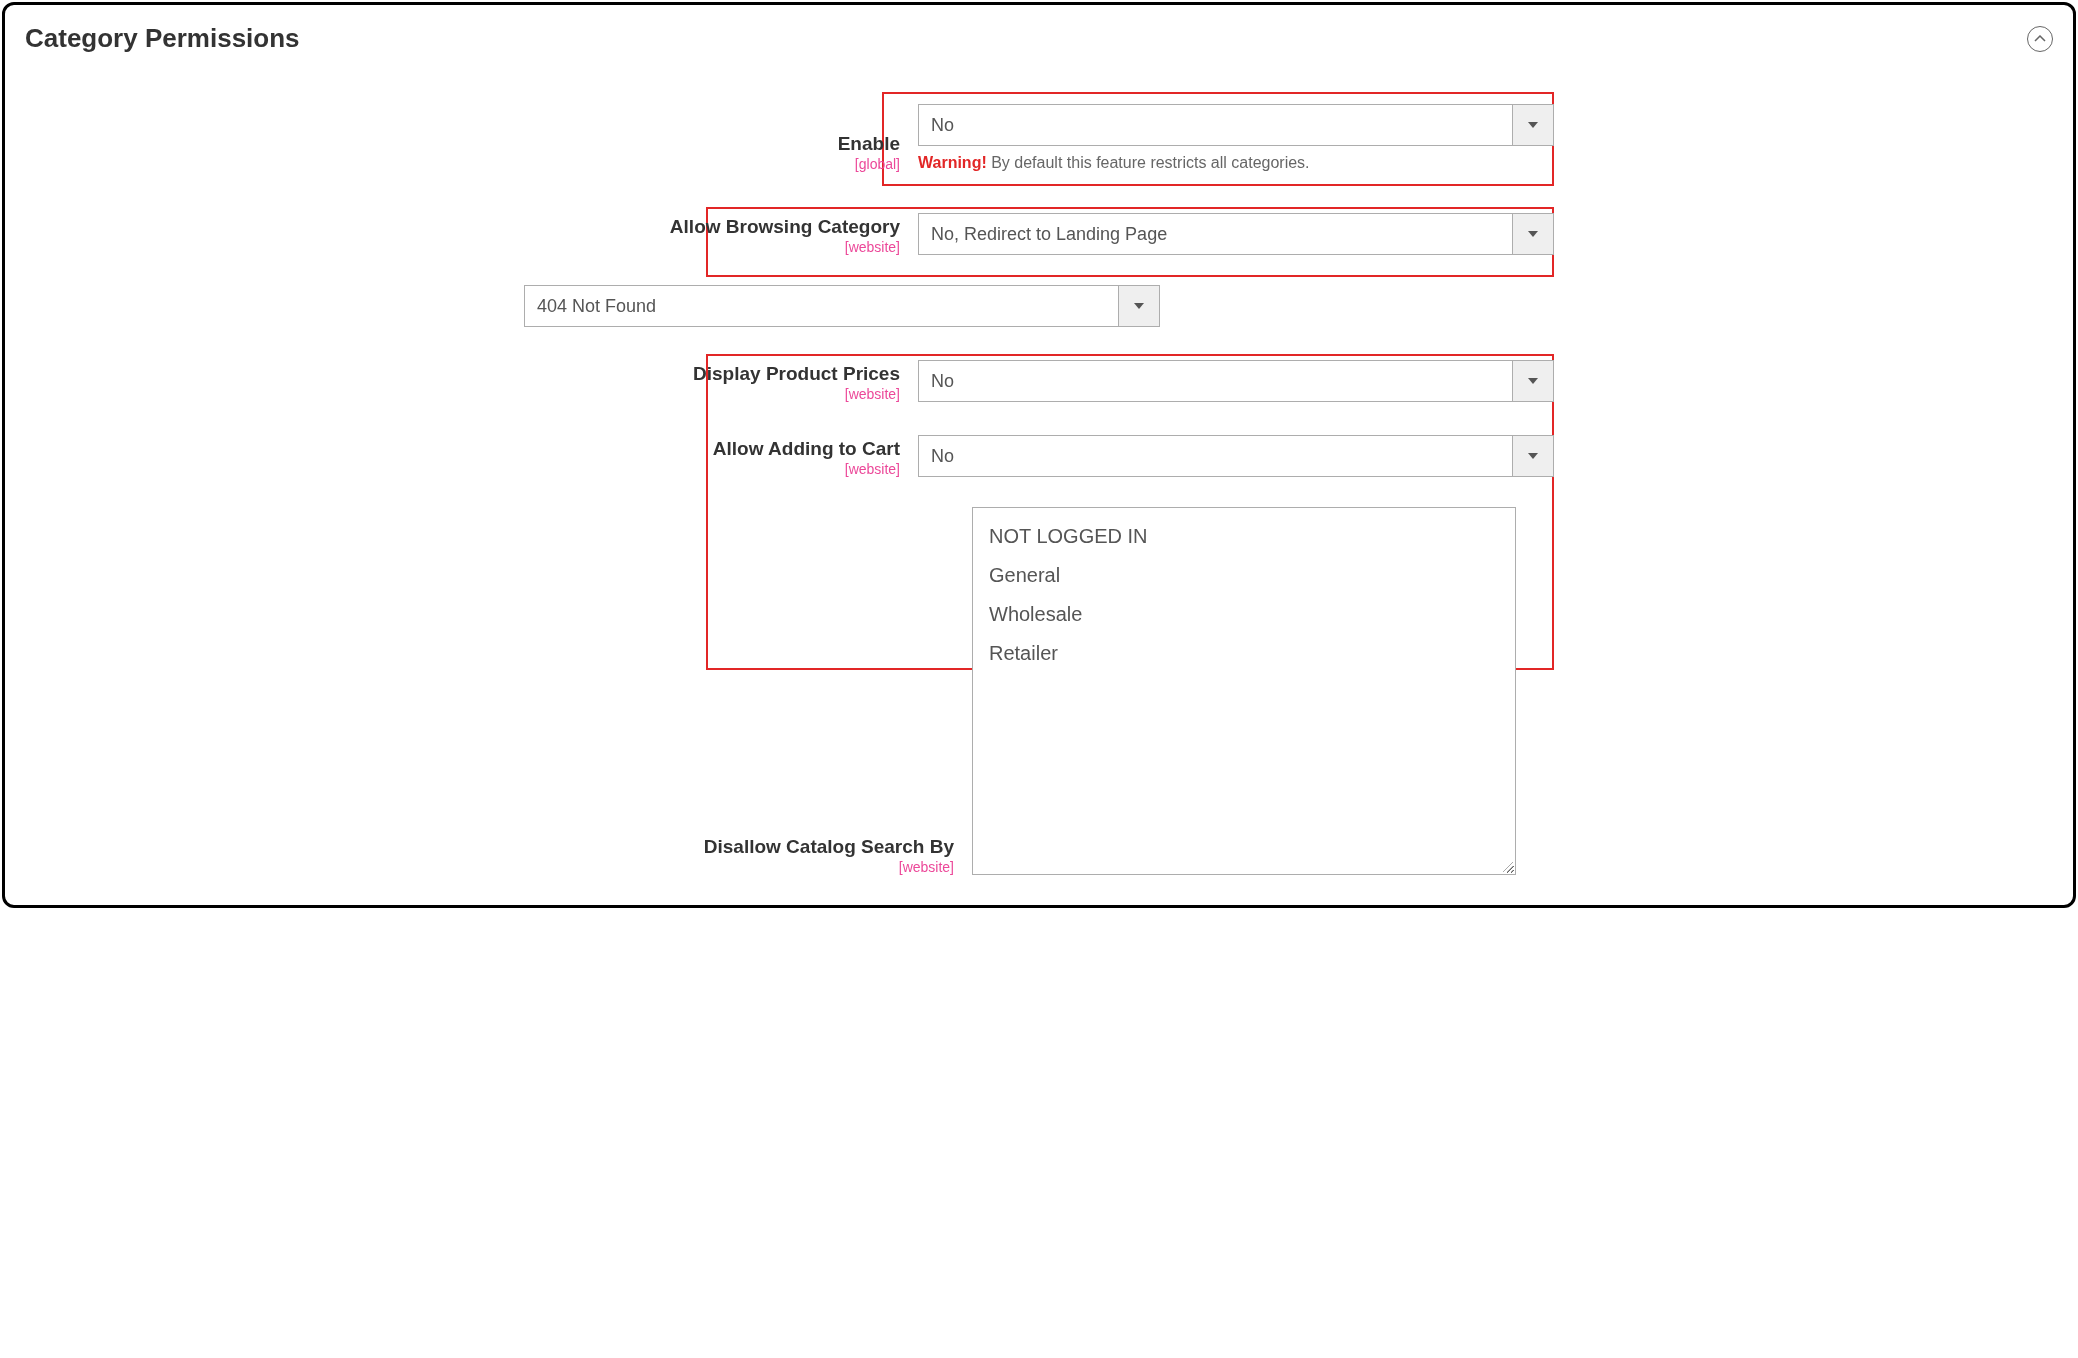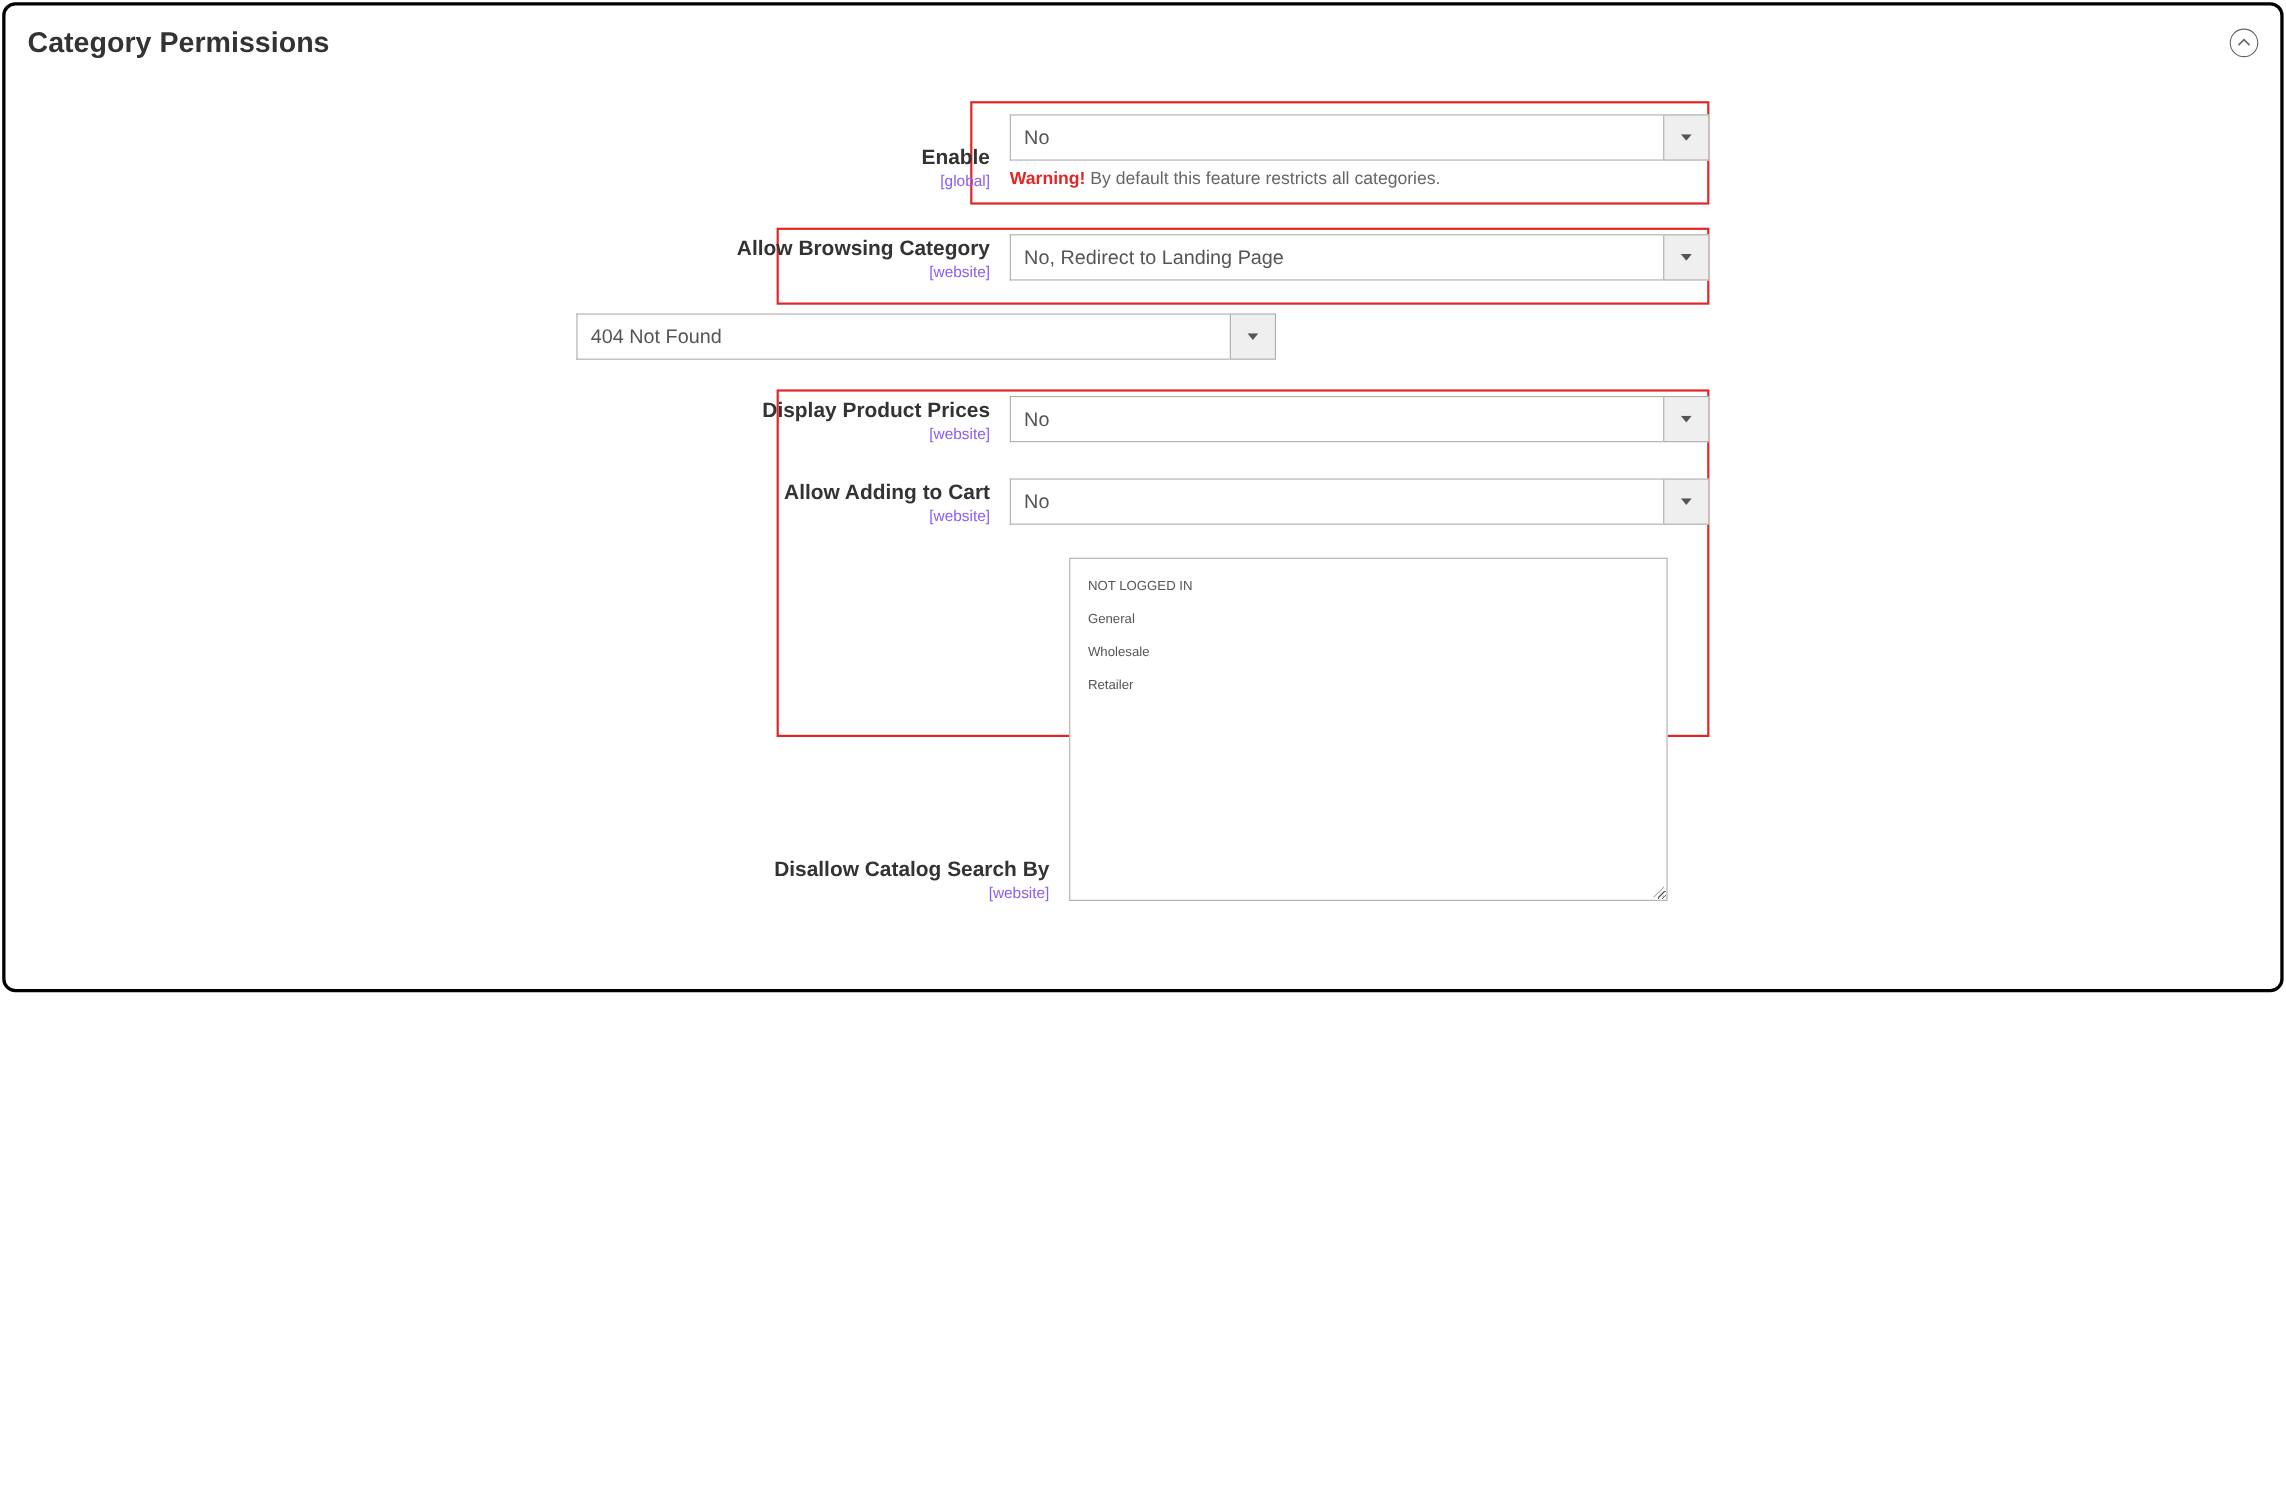--- a/index.html
+++ b/index.html
@@ -89,21 +89,21 @@
       padding-top: 6px;
     }
     .field-label {
       font-size: 19px;
       color: #333;
       font-weight: 600;
       display: block;
     }
     .field-scope {
       font-size: 14px;
-      color: #8b5cf6;
+      color: #ec4899;
       display: block;
       margin-top: 1px;
     }
     .field-control {
       flex: 0 0 544px;
     }
     .select-wrap {
       position: relative;
       display: flex;
       width: 636px;
@@ -137,24 +137,24 @@
       margin-top: 8px;
       font-size: 16px;
       color: #666;
     }
     .field-note .warning {
       color: #e22626;
       font-weight: 700;
     }
     .multiselect {
       width: 544px;
-      height: 312px;
+      height: 368px;
       border: 1px solid #adadad;
       padding: 12px 14px;
-      font-size: 12px;
+      font-size: 20px;
       color: #555;
       background: #fff;
       resize: both;
       overflow: auto;
       position: relative;
     }
     .multiselect-option {
       padding: 5px 2px;
       margin-bottom: 6px;
       cursor: pointer;

